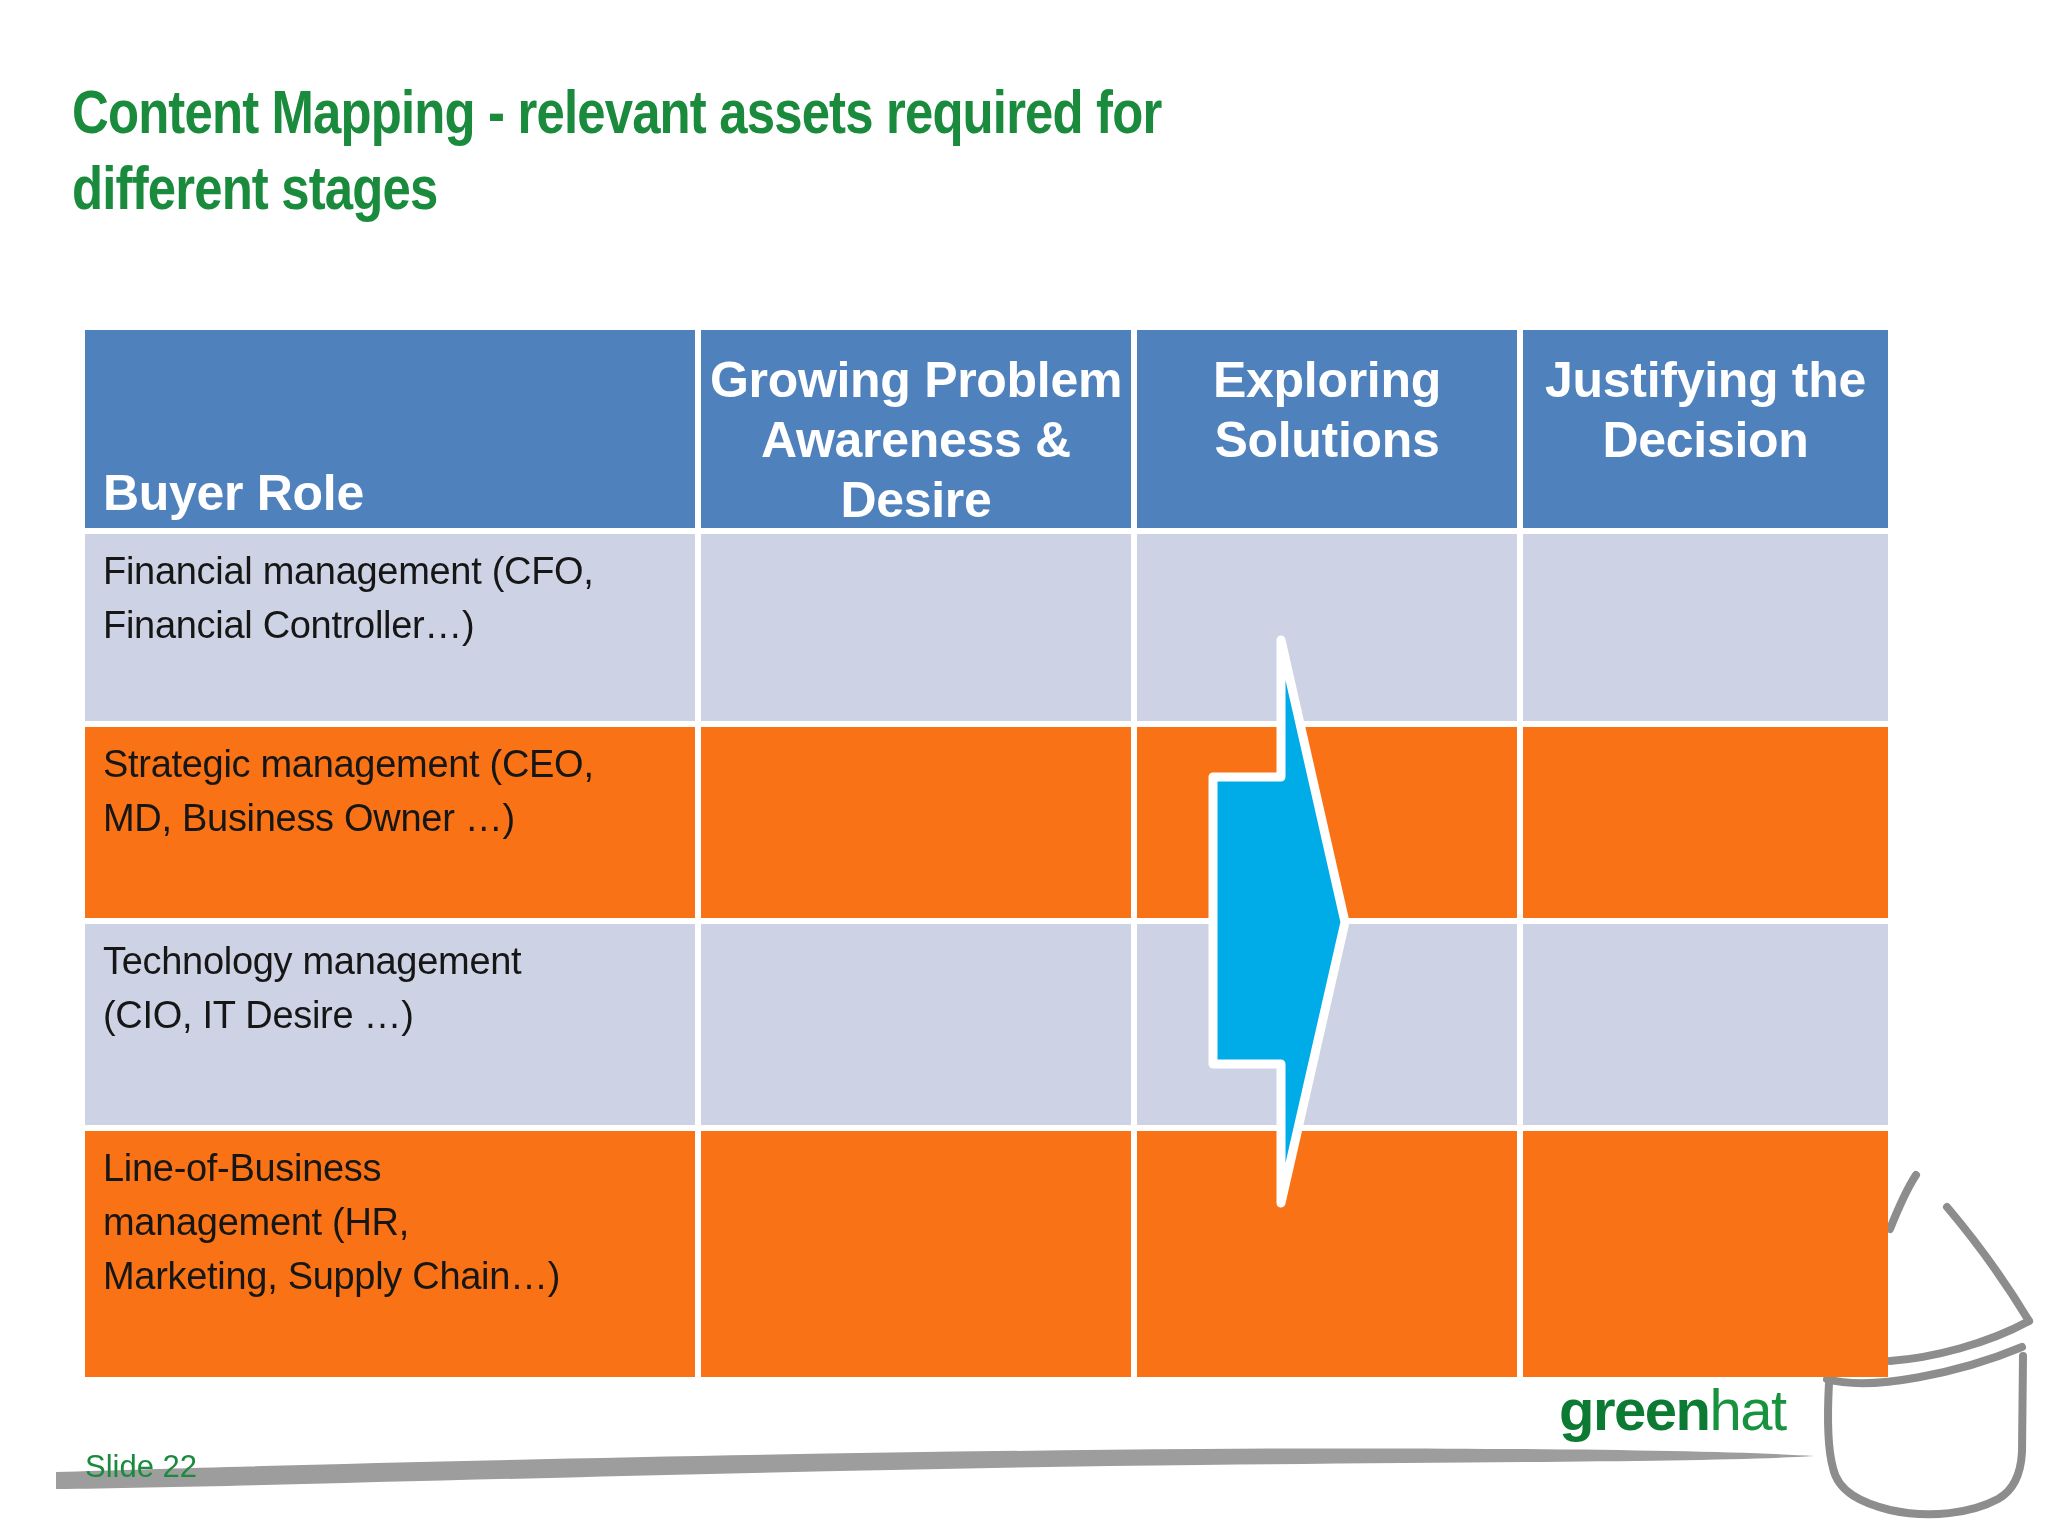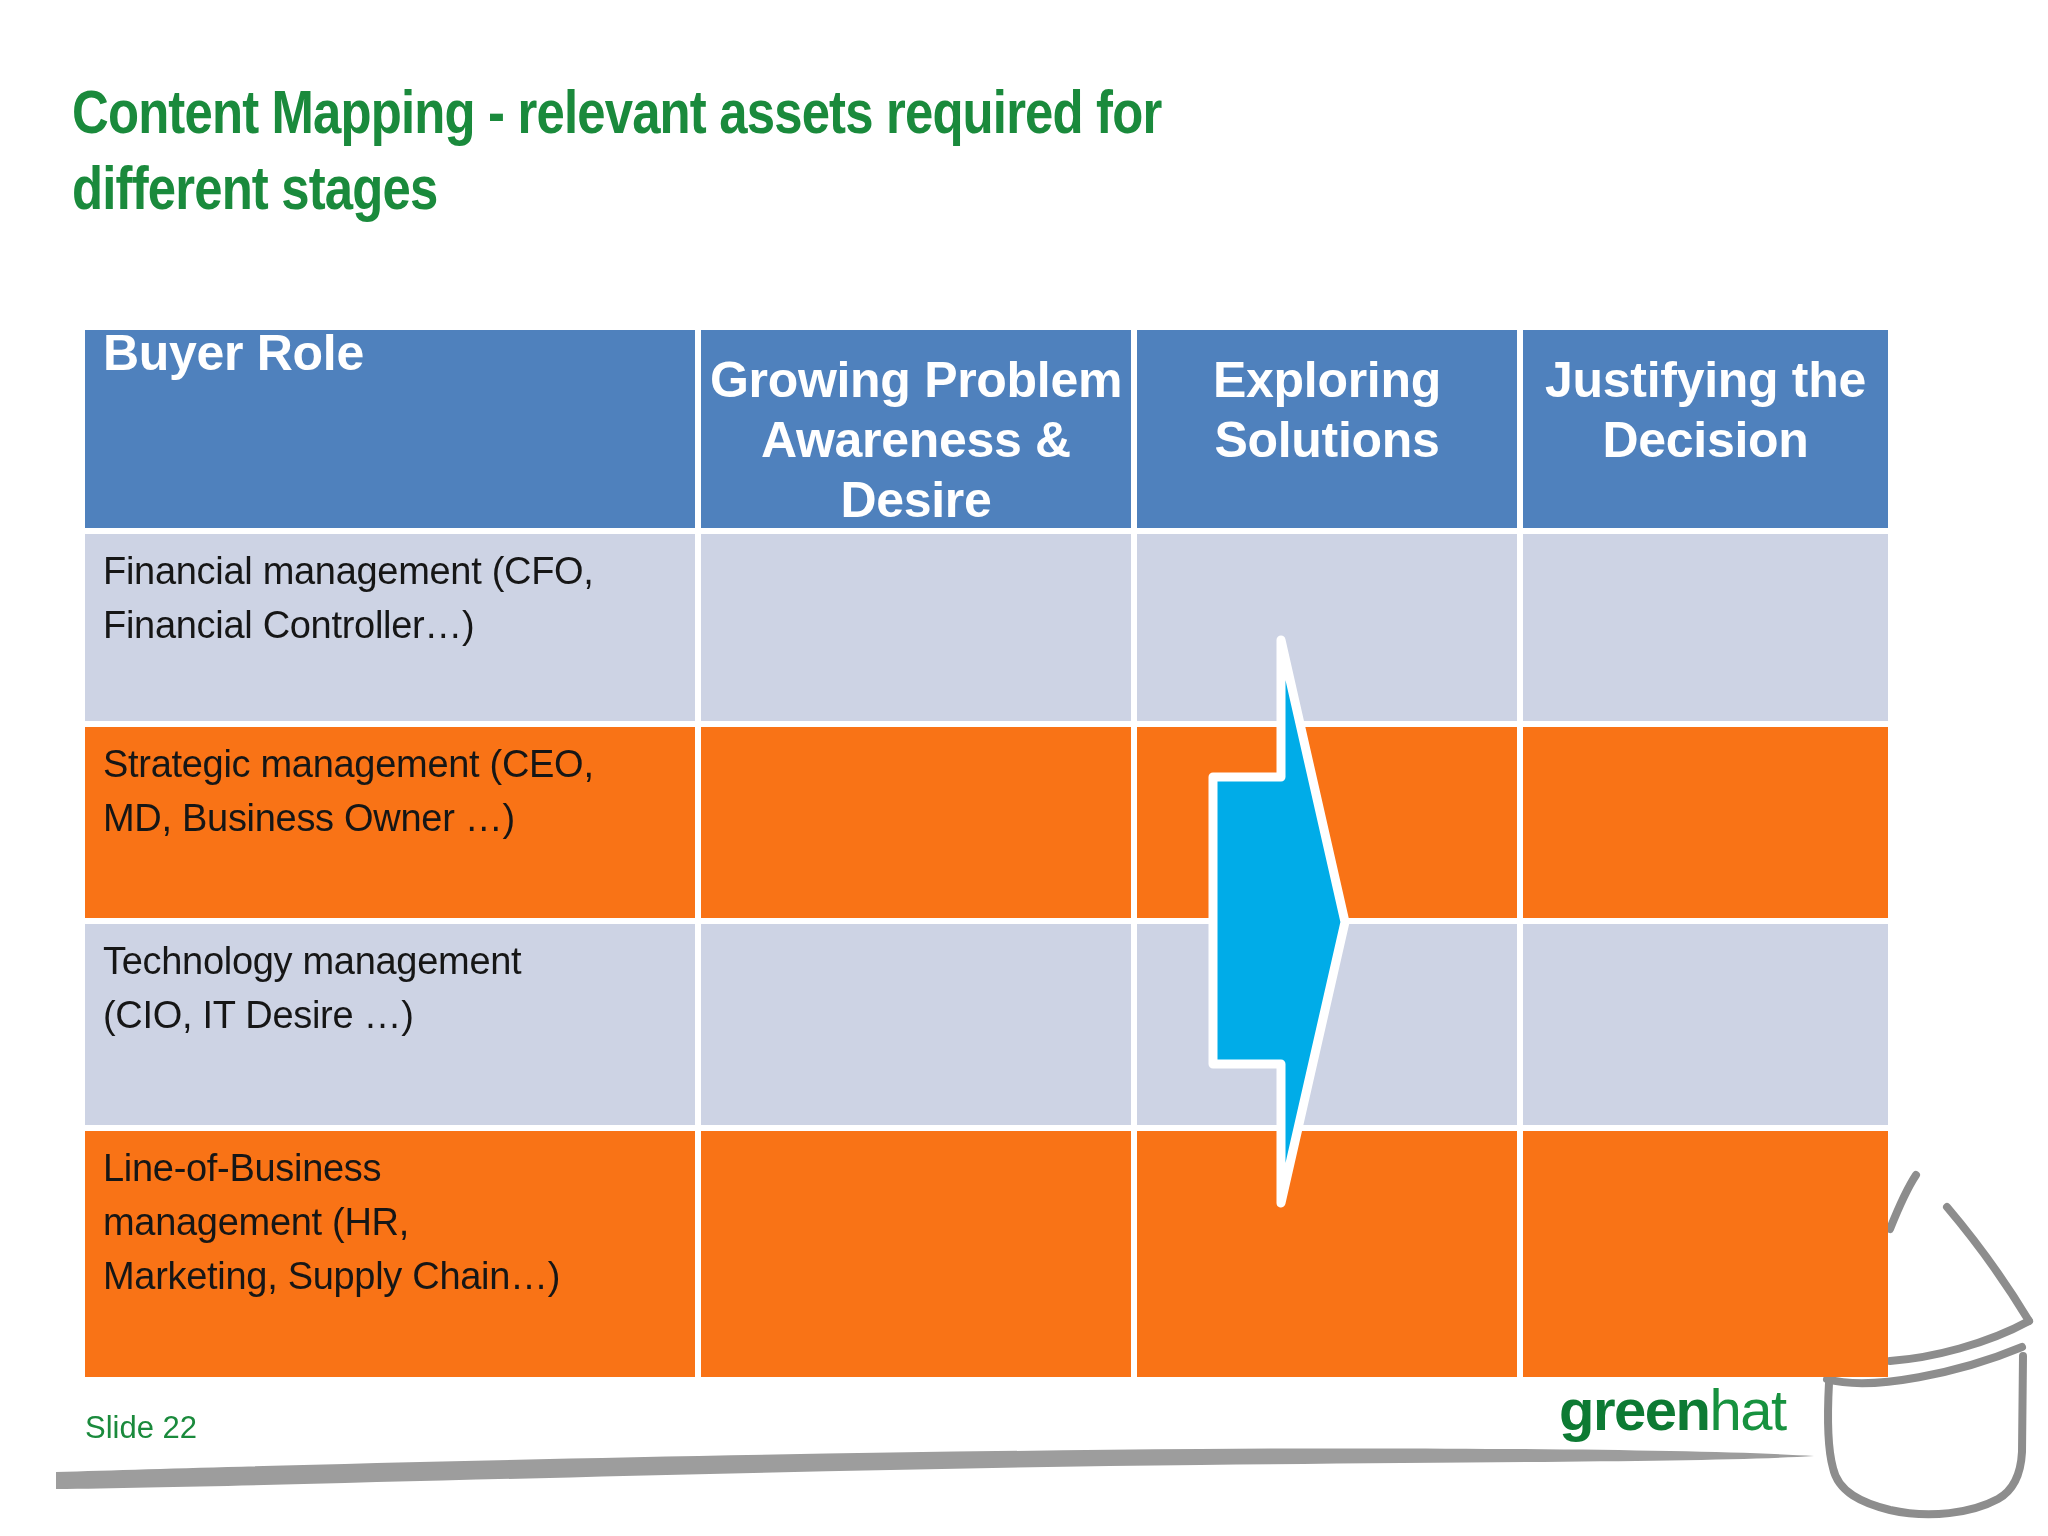--- a/index.html
+++ b/index.html
@@ -24,38 +24,38 @@
     grid-template-columns:610px 430px 380px 365px;
     grid-template-rows:198px 187px 191px 201px 246px;
     gap:6px;
   }
   .cell{box-sizing:border-box;}
   .th{
     background:#4F81BD;color:#ffffff;
     font-weight:700;font-size:50px;line-height:60px;
     letter-spacing:-0.3px;
   }
-  .th-bottomleft{display:flex;padding:0 16px 12px 18px;line-height:46px;}
+  .th-bottomleft{display:flex;align-items:flex-end;padding:0 16px 12px 18px;line-height:46px;}
   .th-centertop{display:flex;flex-direction:column;align-items:center;padding-top:20px;text-align:center;}
   .dark{background:#CDD3E4;}
   .light{background:#f97316;}
   .body-cell{
     color:#161616;font-size:38px;line-height:54px;
     padding:10px 20px 0 18px;letter-spacing:-0.3px;
   }
   
   .bg-sketch,.fg-overlay{
     position:absolute;left:0;top:0;width:2048px;height:1536px;
     pointer-events:none;
   }
   .bg-sketch{z-index:1;}
   .fg-overlay{z-index:3;}
   
   .slide-number{
-    position:absolute;left:85px;top:1410px;z-index:2;
+    position:absolute;left:85px;top:1449px;z-index:2;
     color:#1a8a3c;font-size:31px;
   }
   .logo{
     position:absolute;left:1551px;top:1381px;z-index:2;
     font-size:58px;letter-spacing:-1.5px;white-space:nowrap;line-height:58px;margin-left:8px;
   }
   .logo .g{color:#0d7a33;font-weight:700;}
   .logo .h{color:#17923f;font-weight:400;}
 </style>
 </head>

